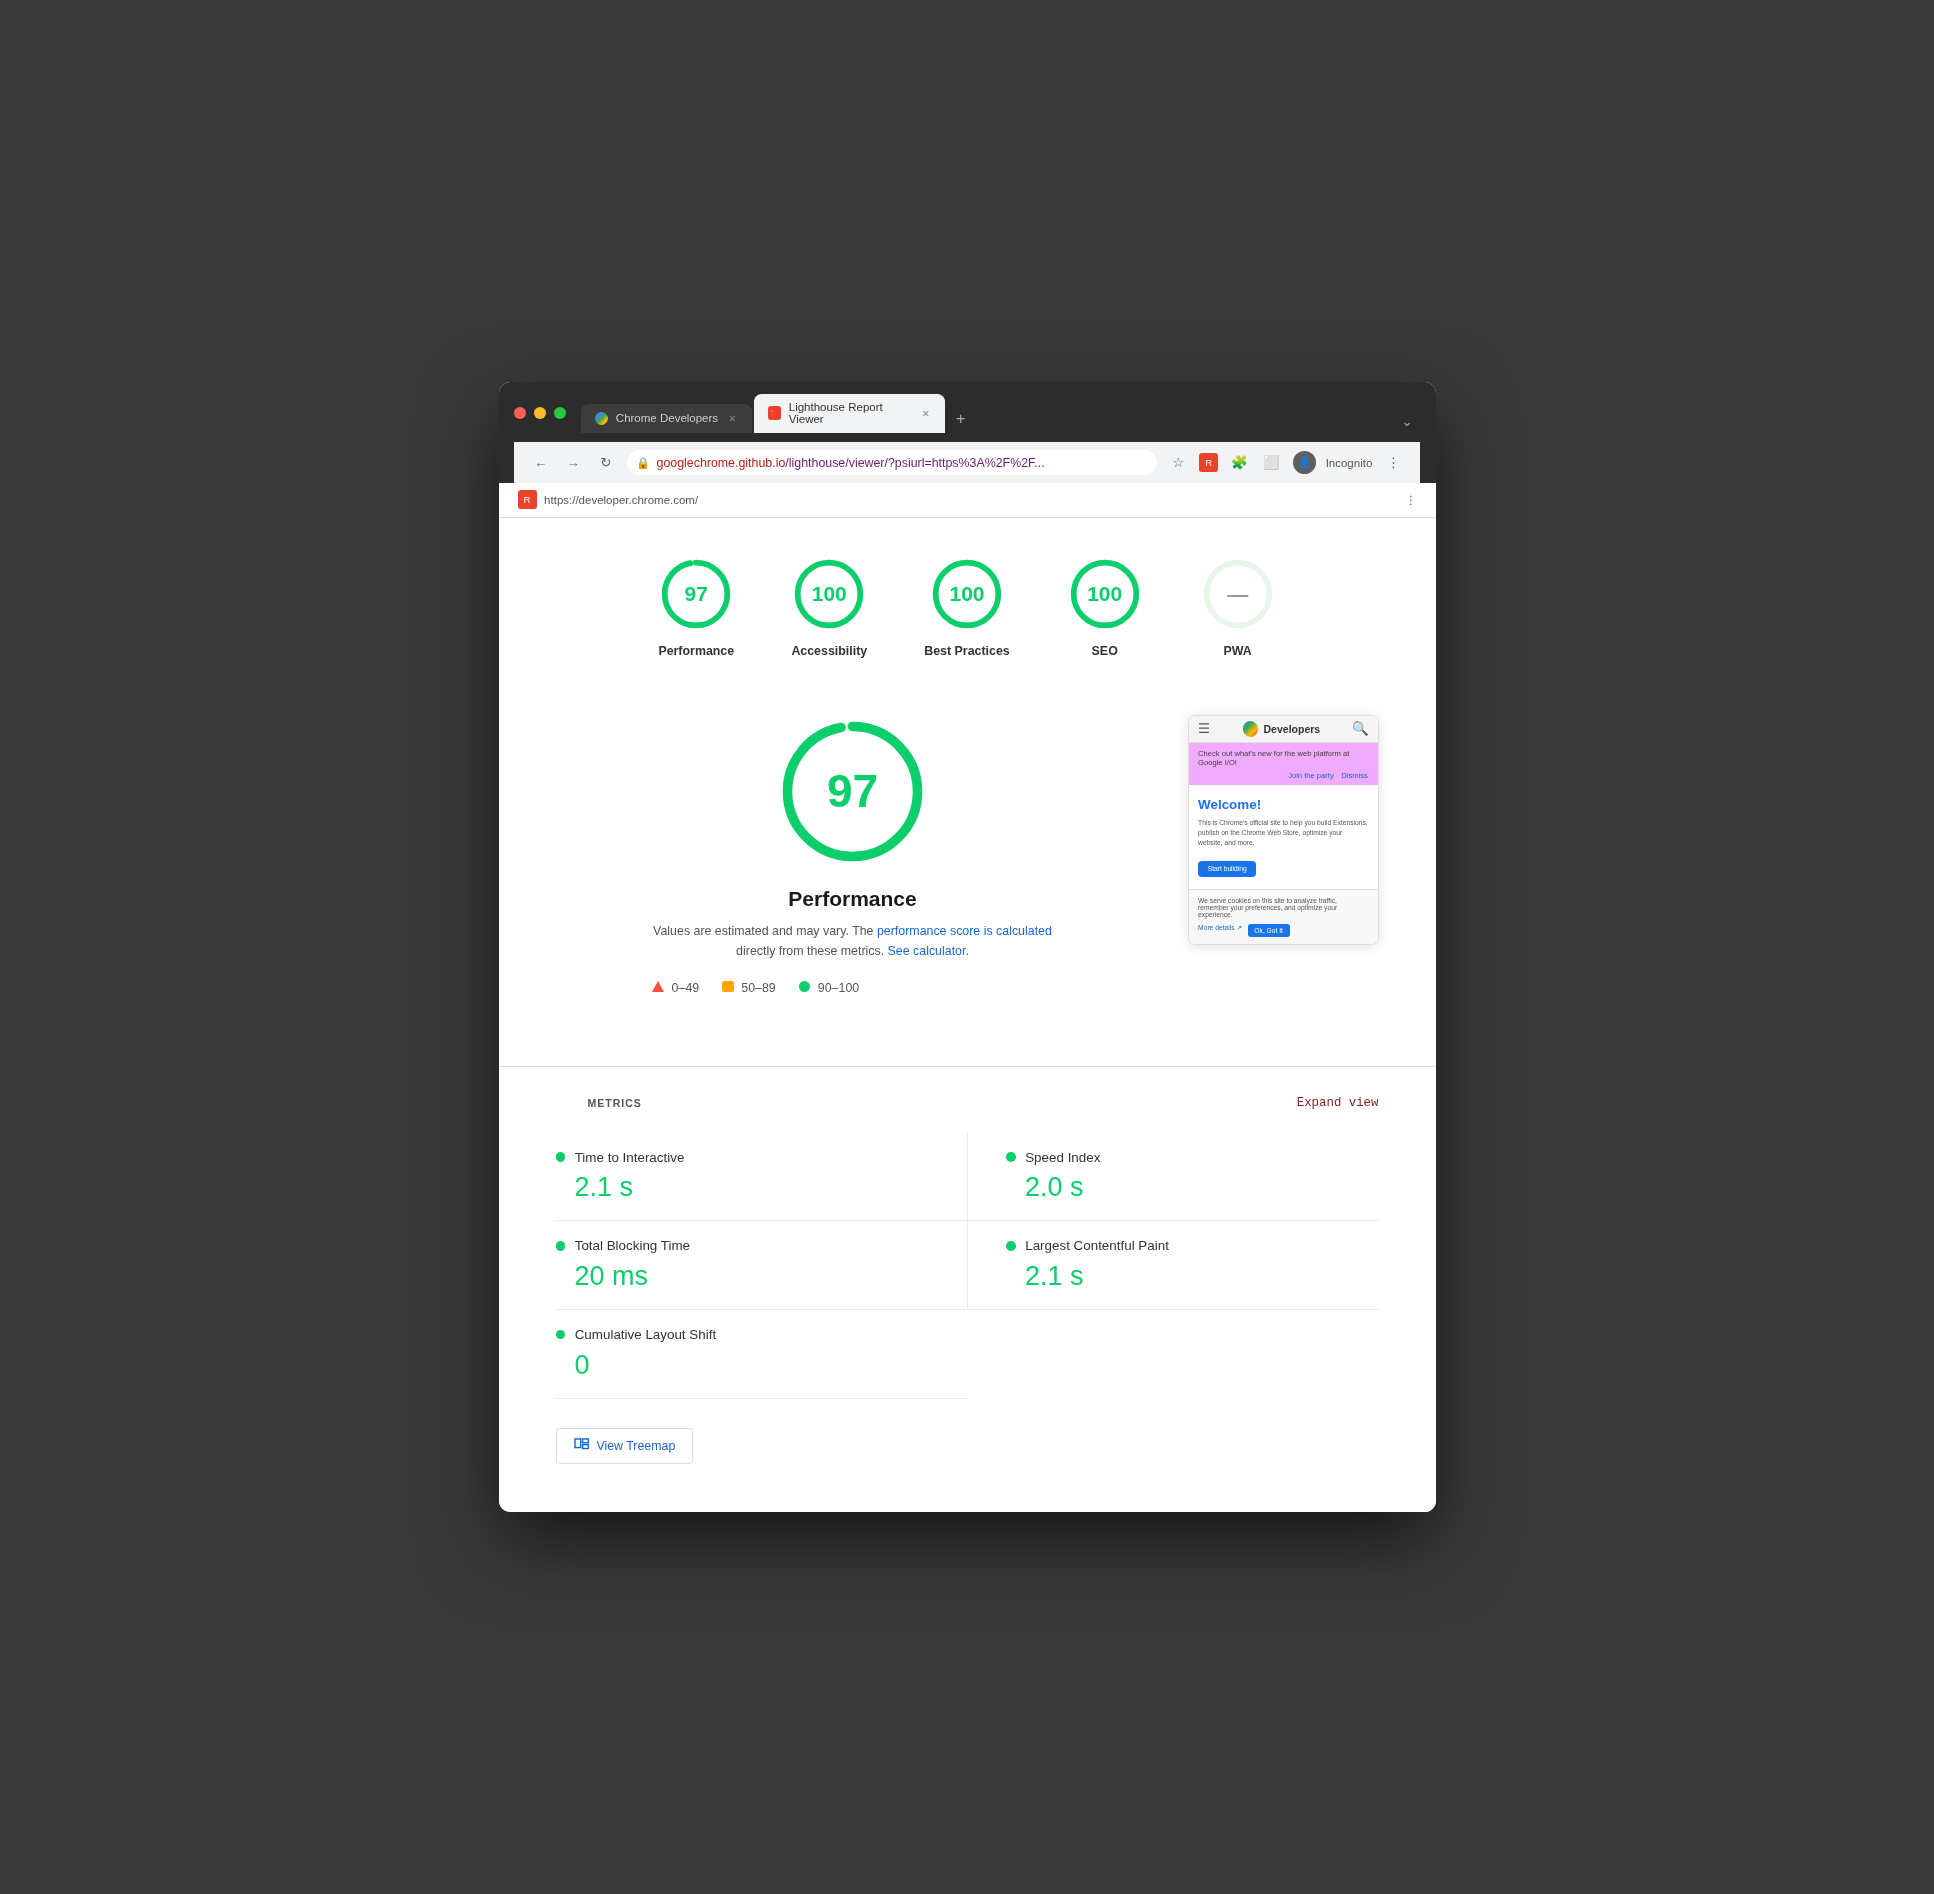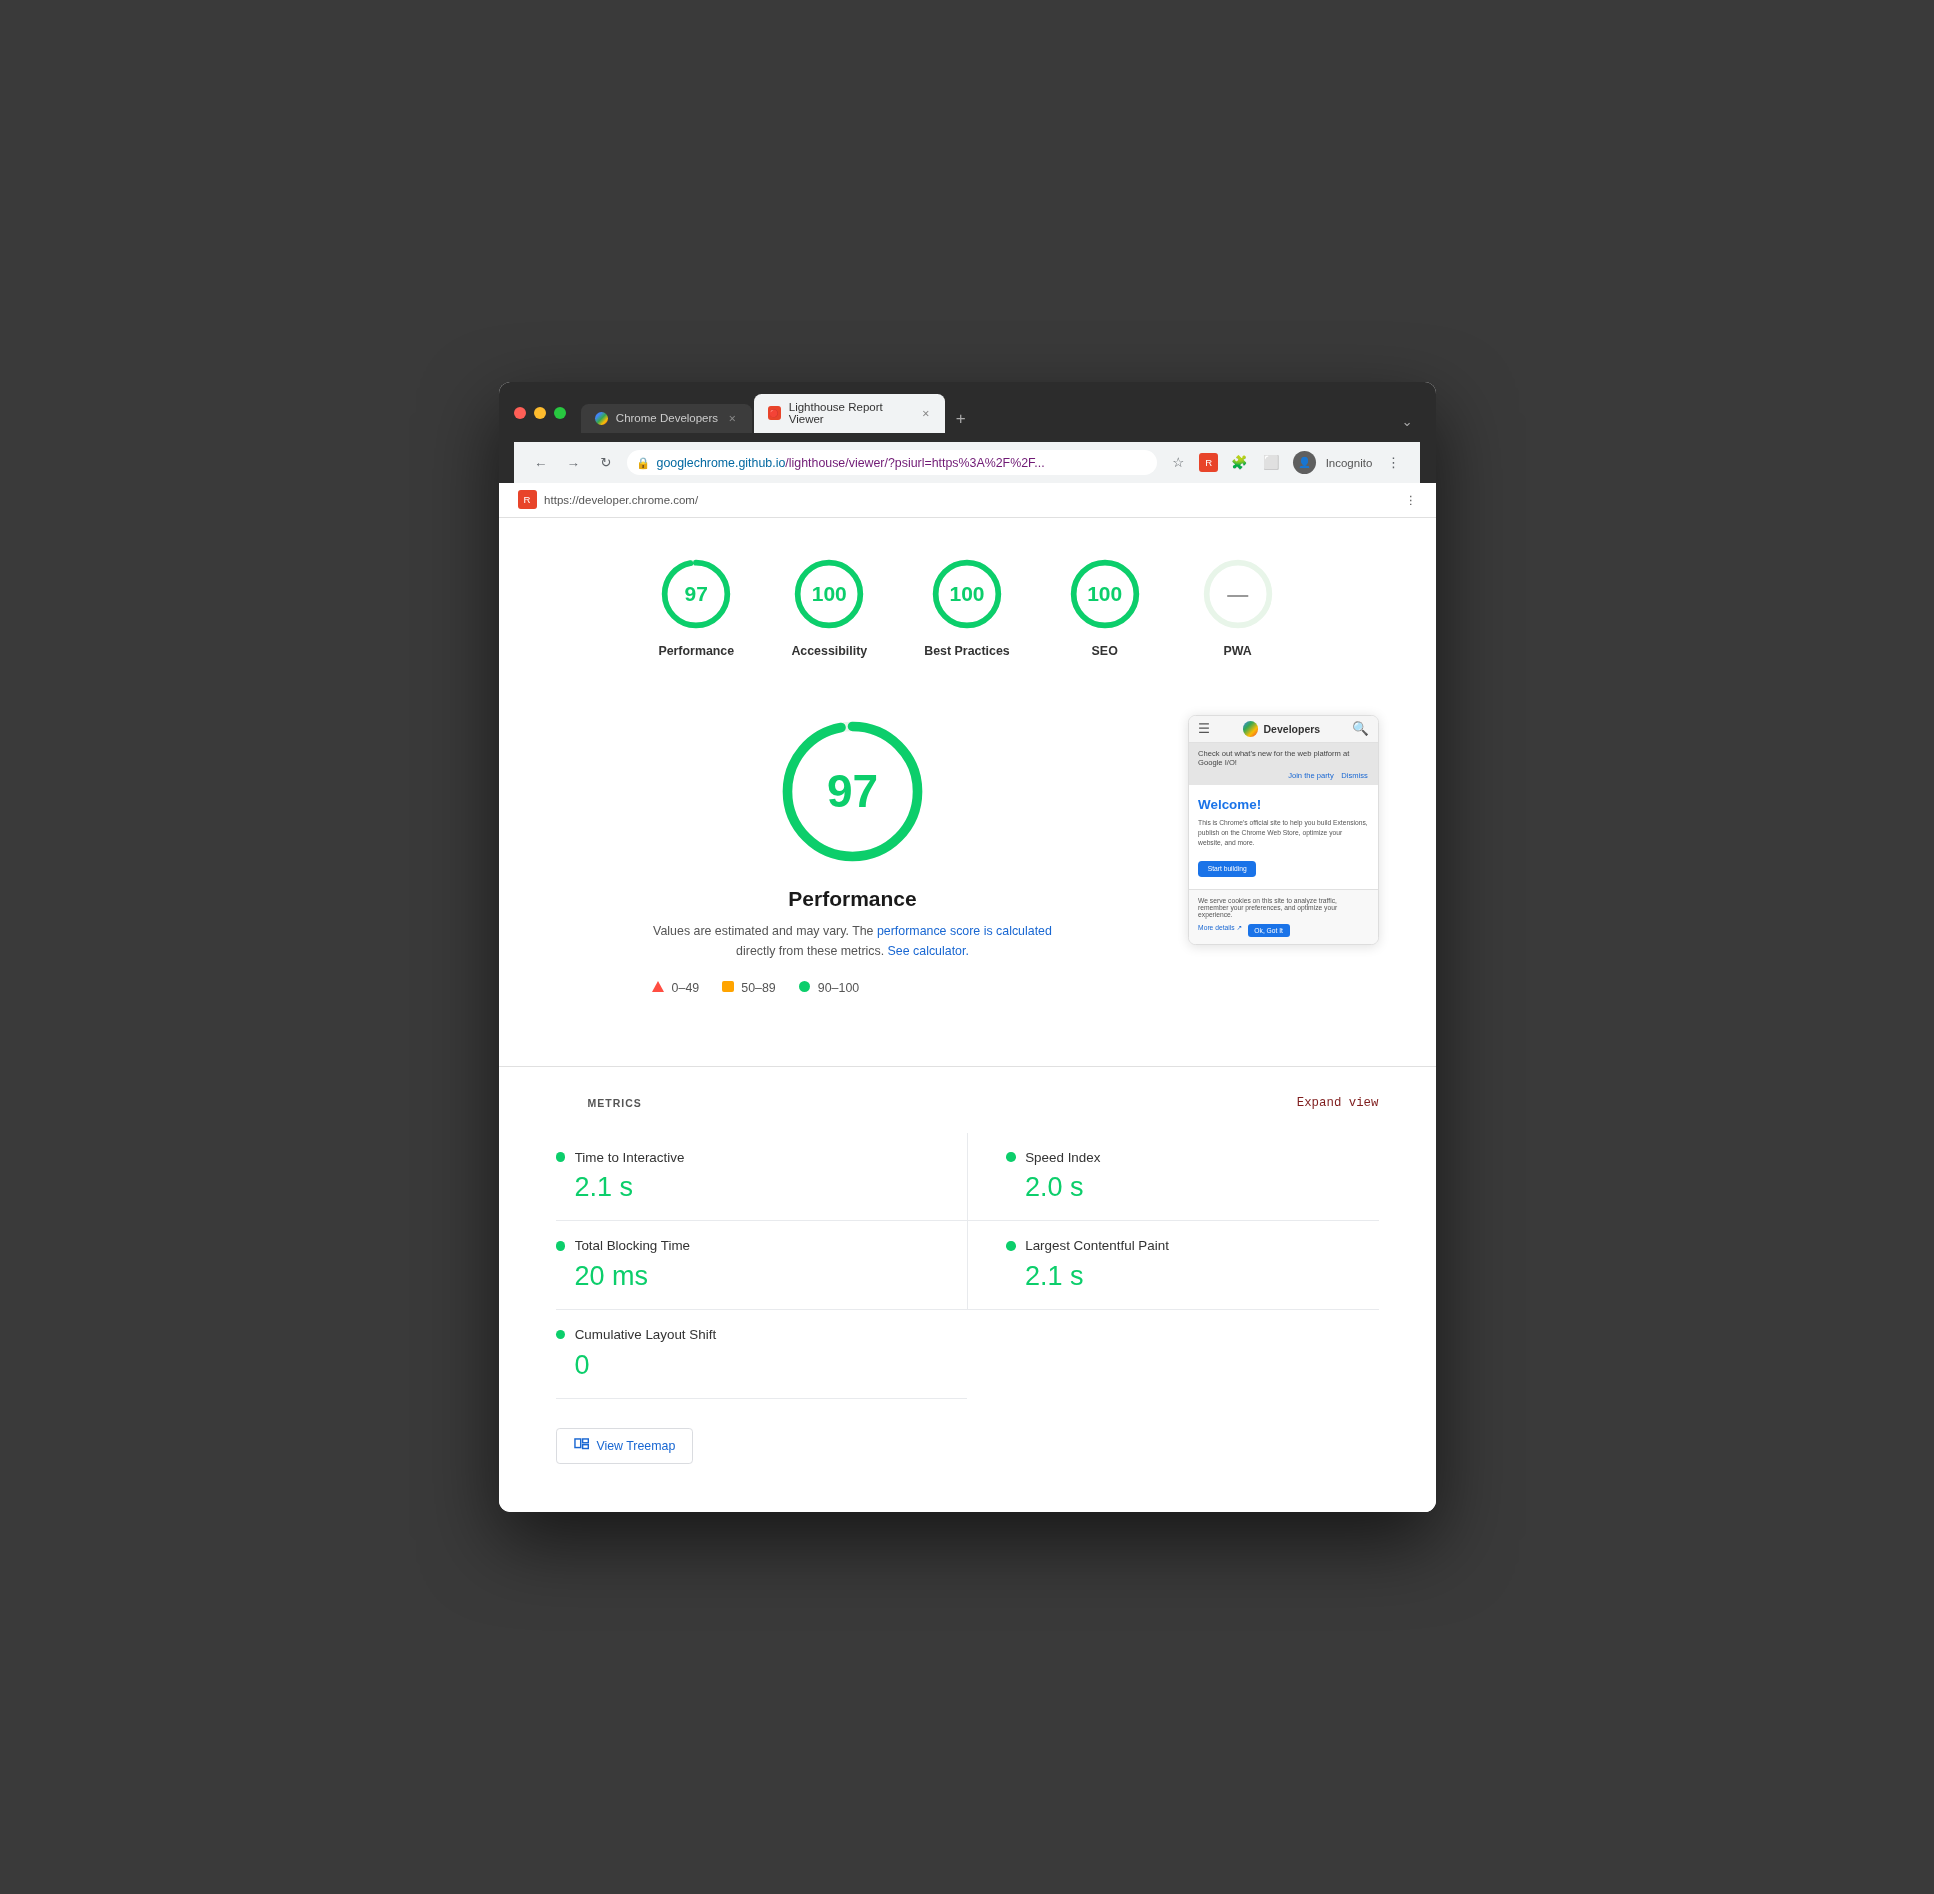--- a/index.html
+++ b/index.html
@@ -148,21 +148,21 @@
     .address-lock {
       color: #5f6368;
       font-size: 11.5px;
     }
 
     .address-url {
       font-size: 12.4px;
       color: #333;
     }
 
-    .address-url .url-base { color: #0369a1; }
+    .address-url .url-base { color: #b91c1c; }
     .address-url .url-path { color: #701a75; }
 
     .browser-action-icon {
       width: 23px;
       height: 23px;
       display: flex;
       align-items: center;
       justify-content: center;
       color: #5f6368;
       font-size: 13.4px;
@@ -412,21 +412,21 @@
     }
 
     .preview-search {
       width: 15.3px;
       height: 15.3px;
       color: #555;
       font-size: 13.4px;
     }
 
     .preview-banner {
-      background: #e5e5e5;
+      background: #f0abfc;
       padding: 5.7px 9.6px;
       font-size: 7.6px;
       color: #444;
     }
 
     .preview-banner-actions {
       display: flex;
       justify-content: flex-end;
       gap: 7.6px;
       margin-top: 3.8px;

